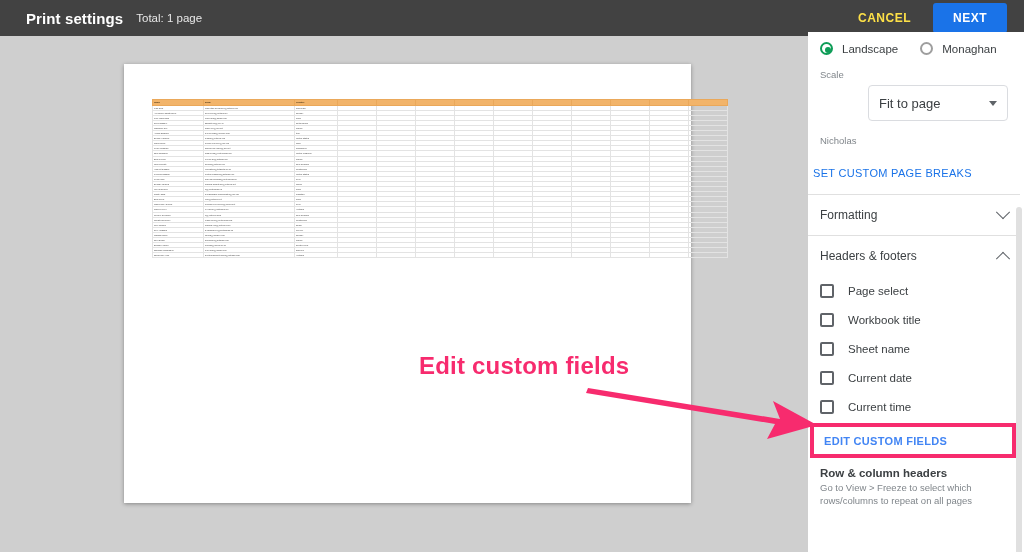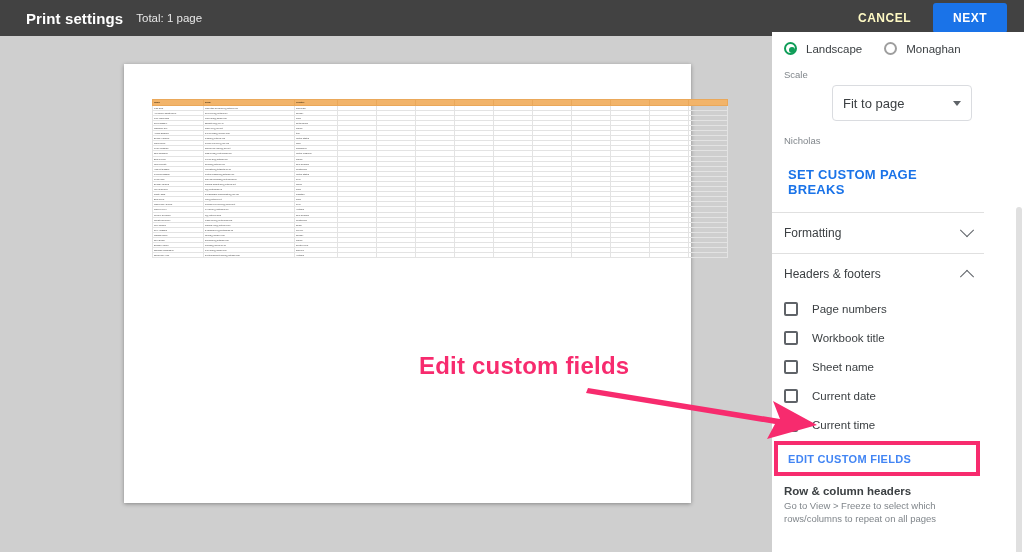--- a/index.html
+++ b/index.html
@@ -33,21 +33,21 @@
     letter-spacing: .1px;
   }
   #page-total {
     color: #e8e8e8;
     font-size: 11.5px;
     margin-left: 13px;
     font-weight: normal;
   }
   #topbar-spacer { flex: 1; }
   #cancel-button {
-    color: #fef9c3;
+    color: #fde047;
     font-size: 12px;
     font-weight: bold;
     letter-spacing: .5px;
     background: none;
     border: none;
     padding: 8px 10px;
     cursor: pointer;
     font-family: inherit;
   }
   #next-button {
@@ -113,21 +113,21 @@
   }
   .col-name  { width: 48px; }
   .col-email { width: 88px; }
   .col-country { width: 40px; }
   .col-blank { width: 36px; }
 
   
   #settings-panel {
     position: absolute;
     right: 0; top: 32px;
-    width: 252px;
+    width: 216px;
     height: 520px;
     background: #ffffff;
     overflow: hidden;
   }
   #panel-inner {
     position: relative;
     width: 212px;
   }
 
   .orient-row {
@@ -182,25 +182,25 @@
   .caret {
     width: 0; height: 0;
     border-left: 4px solid transparent;
     border-right: 4px solid transparent;
     border-top: 5px solid #5f6368;
   }
   .spacer-14 { height: 14px; }
 
   .link-btn {
     display: block;
-    font-size: 13px;
-    font-weight: bold;
+    font-size: 11px;
+    font-weight: normal;
     color: #1a73e8;
     letter-spacing: .3px;
-    padding: 16px 12px 15px 16px;
+    padding: 16px 12px 15px 5px;
     cursor: pointer;
   }
 
   .section-divider { border-top: 1px solid #e0e0e0; }
 
   .section-header {
     display: flex;
     align-items: center;
     padding: 13px 12px;
     cursor: pointer;
@@ -823,21 +823,21 @@
 
     <div class="section-divider"></div>
     <div class="section-header">
       <span class="section-title">Headers &amp; footers</span>
       <span class="chev up"></span>
     </div>
 
     <div id="headers-footers-checkboxes">
         <div class="check-row">
           <span class="check-box"></span>
-          <span class="check-label">Page numbers</span>
+          <span class="check-label">Page select</span>
         </div>
         <div class="check-row">
           <span class="check-box"></span>
           <span class="check-label">Workbook title</span>
         </div>
         <div class="check-row">
           <span class="check-box"></span>
           <span class="check-label">Sheet name</span>
         </div>
         <div class="check-row">

